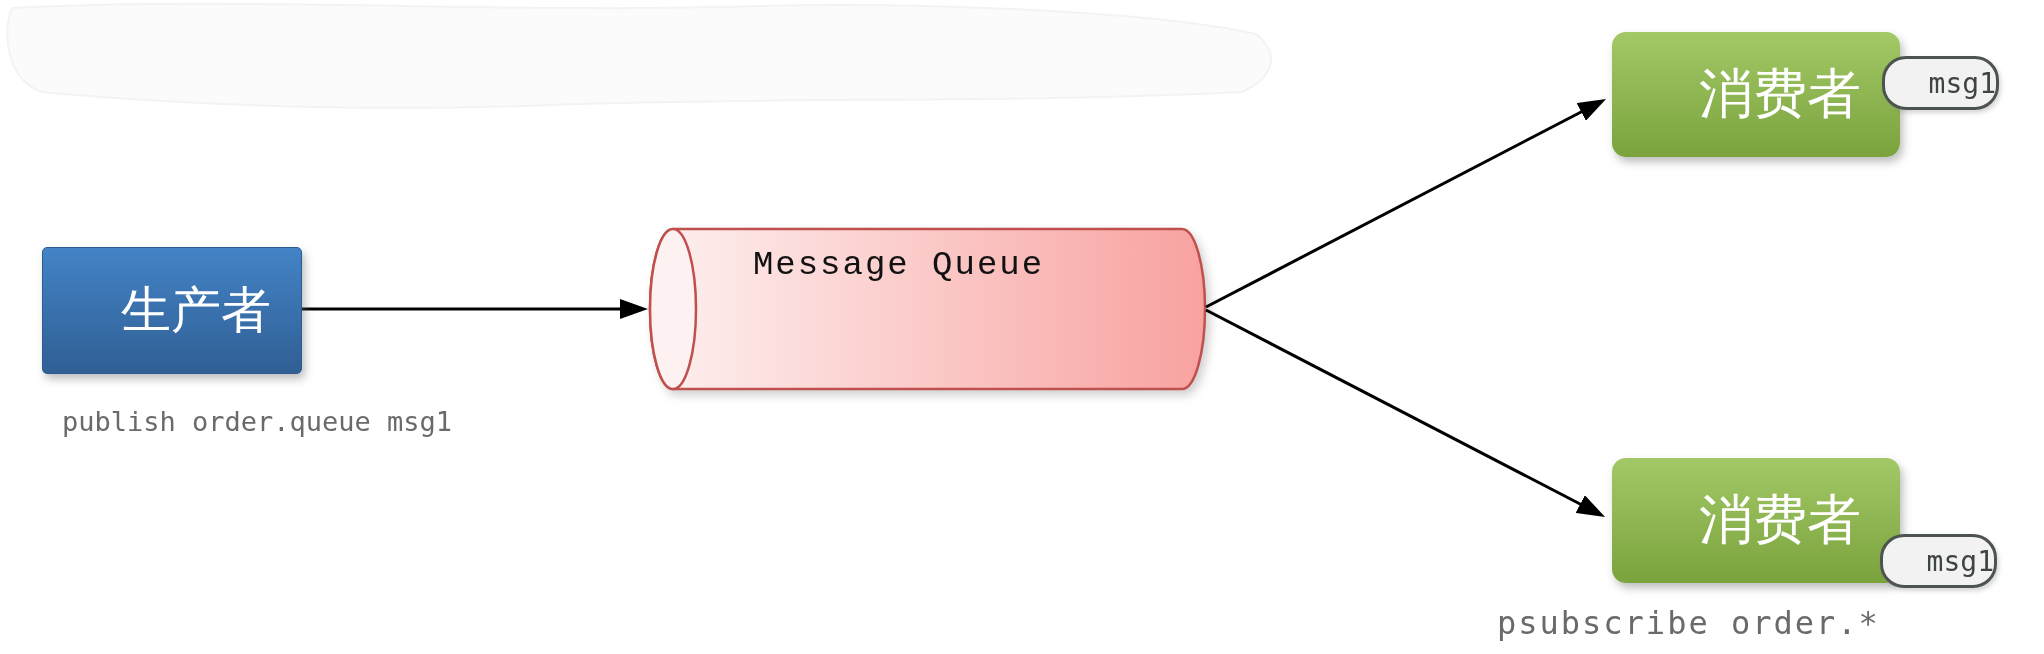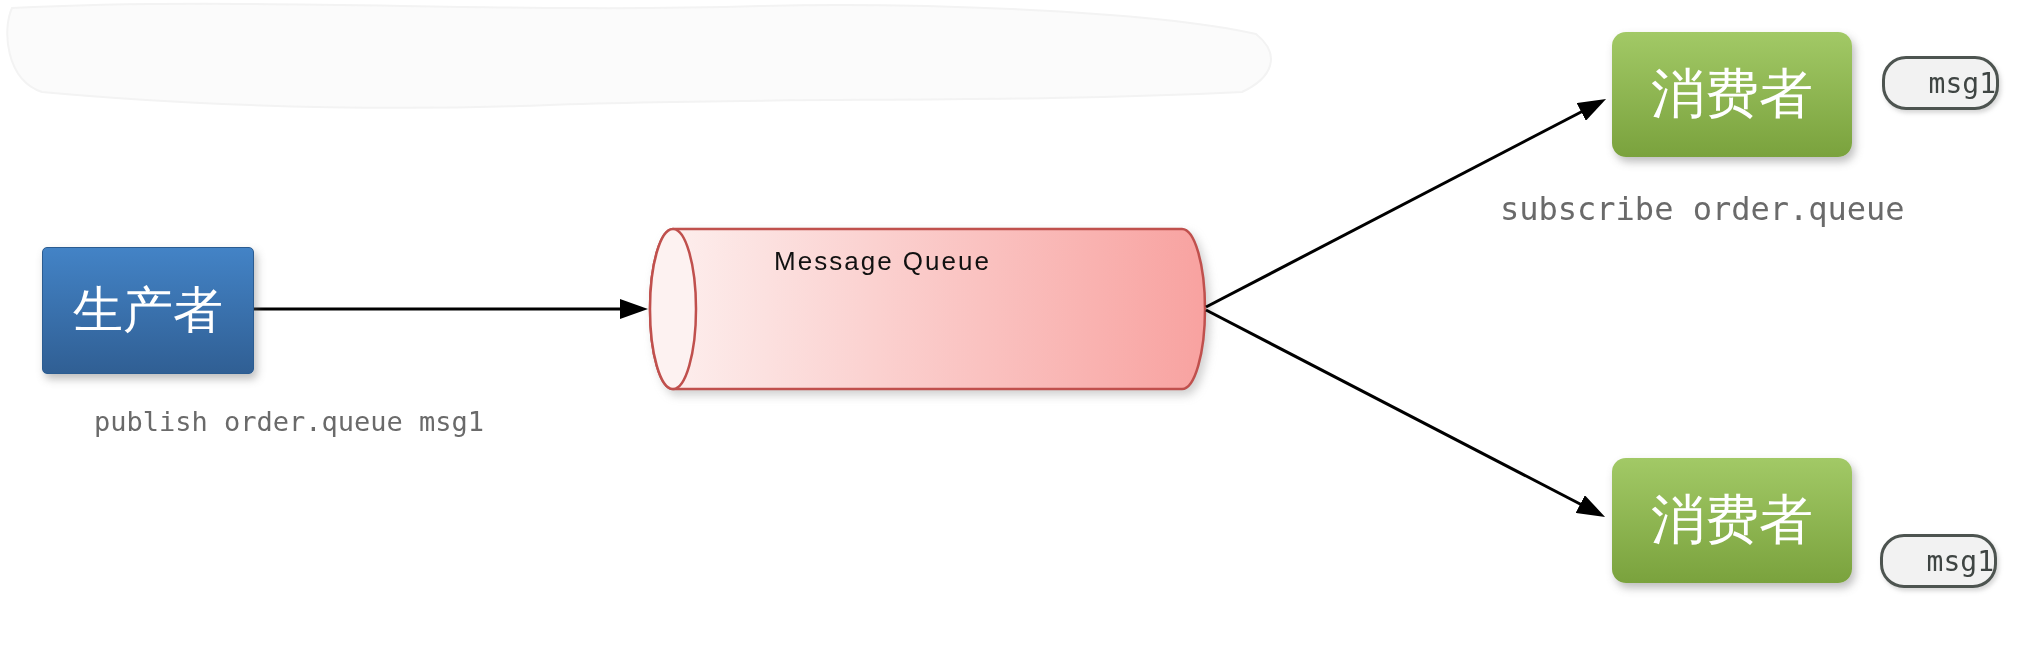--- a/index.html
+++ b/index.html
@@ -21,20 +21,21 @@
     top: 0;
     width: 2044px;
     height: 654px;
   }
   .node {
     position: absolute;
     display: flex;
     align-items: center;
     justify-content: center;
     color: #ffffff;
+    padding-left: 48px;
   }
   .producer-node {
     left: 42px;
     top: 247px;
     width: 210px;
     height: 125px;
     border-radius: 5px;
     background: linear-gradient(180deg, var(--producer-top, #4383c6), var(--producer-bottom, #305f94));
     border: 1px solid var(--producer-border, #2b5c91);
     box-shadow: 3px 5px 8px rgba(110,110,110,0.45);
@@ -66,33 +67,34 @@
     color: var(--badge-text, #3f4543);
   }
   .badge.pos-top { left: 1882px; top: 56px; }
   .badge.pos-bottom { left: 1880px; top: 534px; }
   .caption {
     position: absolute;
     font-family: "DejaVu Sans Mono", "Liberation Mono", monospace;
     color: var(--caption-text, #6a6a6a);
     white-space: nowrap;
   }
-  .caption.publish { left: 62px; top: 406px; font-size: 27px; margin-left: 32px; }
+  .caption.publish { left: 62px; top: 406px; font-size: 27px; }
   .caption.subscribe { left: 1500px; top: 190px; font-size: 32px; }
   .caption.psubscribe { left: 1497px; top: 604px; font-size: 32px; letter-spacing: 2px; }
   .queue-label {
     position: absolute;
     left: 655px;
     top: 246px;
     width: 455px;
     text-align: center;
-    font-family: Liberation Sans, sans-serif;
-    font-size: 26px;
+    font-family: Liberation Mono, monospace;
+    font-size: 34px;
     color: var(--queue-label-text, #111111);
     letter-spacing: 2px;
+    padding-left: 16px;
   }
   .cyl-group { filter: drop-shadow(4px 5px 5px rgba(120,120,120,0.35)); }
   .q-stop-l { stop-color: var(--queue-left, #fdf1f0); }
   .q-stop-r { stop-color: var(--queue-right, #f8a2a0); }
   .q-cap-fill { fill: var(--queue-cap, #fdf2f1); }
   .q-stroke { stroke: var(--queue-stroke, #c0504d); }
   .arrow-line { stroke: var(--arrow, #000000); stroke-width: 3; fill: none; }
   .whiteout { fill: var(--whiteout, #fbfbfb); stroke: #f3f3f3; stroke-width: 2; }
 </style>
 </head>
@@ -137,22 +139,22 @@
   <div class="caption publish">publish order.queue msg1</div>
 
   <div class="queue-label">Message Queue</div>
 
   <div class="node consumer-node pos-top">
     <span>消费者</span>
   </div>
   <div class="badge pos-top">
     <span>msg1</span>
   </div>
-  <div class="caption subscribe">subscribe order.queue</div>
 
   <div class="node consumer-node pos-bottom">
     <span>消费者</span>
   </div>
   <div class="badge pos-bottom">
     <span>msg1</span>
   </div>
+  <div class="caption psubscribe">psubscribe order.*</div>
 
 </div>
 
 </body></html>

